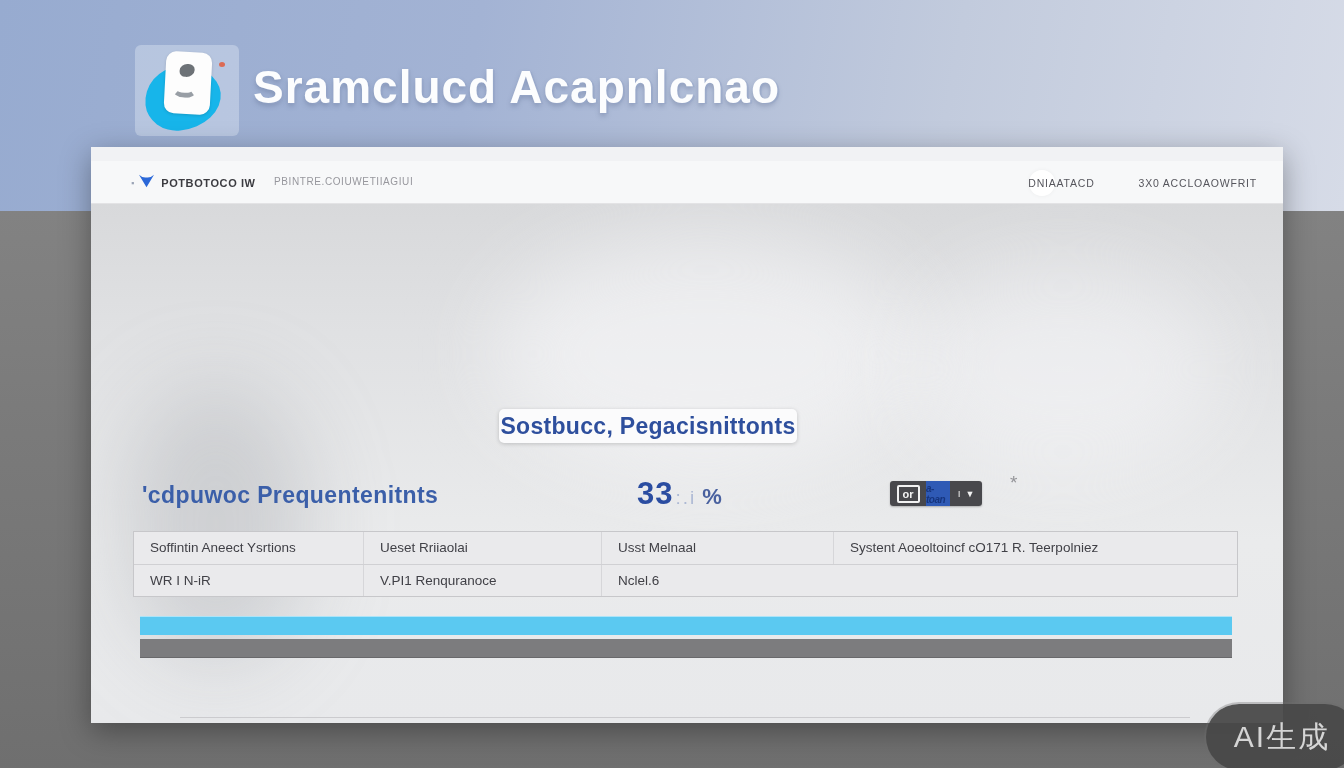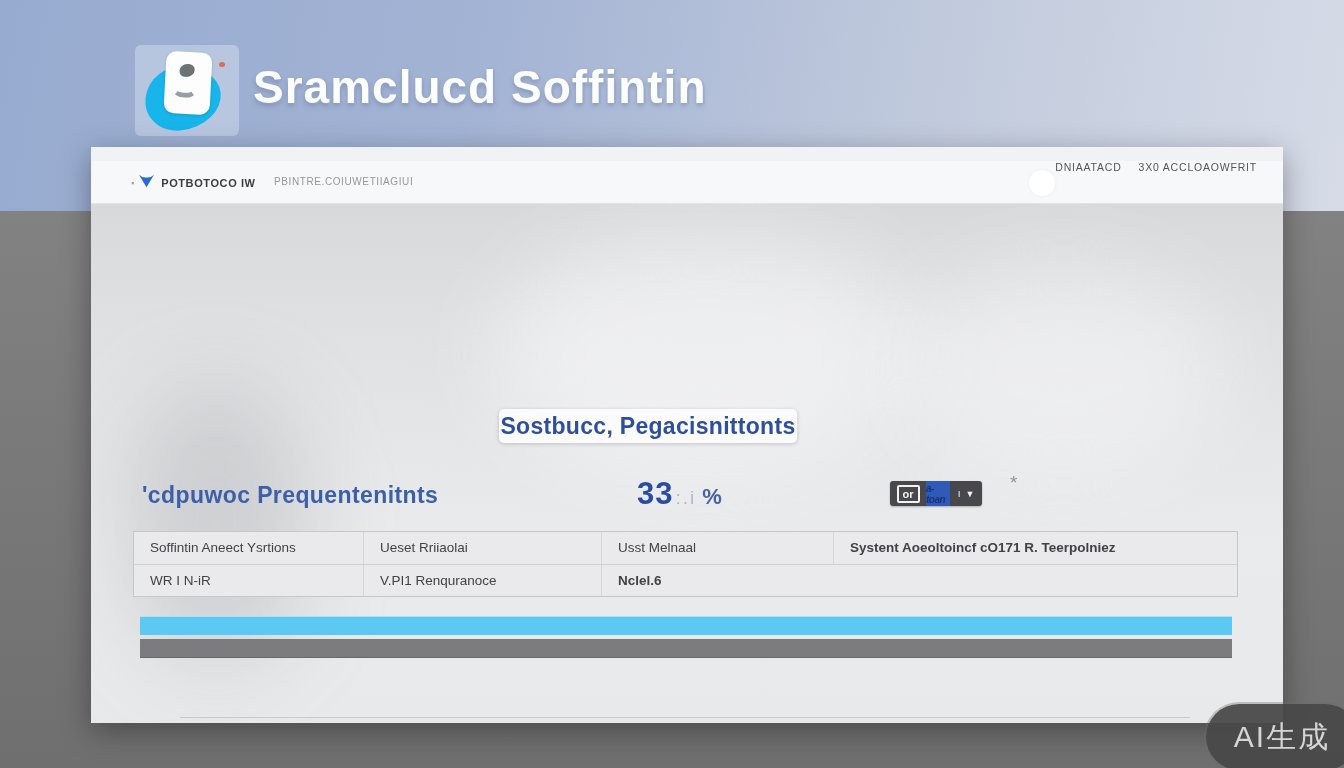--- a/index.html
+++ b/index.html
@@ -36,21 +36,21 @@
   .card-topstrip { position:absolute; left:0; top:0; width:100%; height:14px; background:#f1f2f4; }
 
   .navbar { position:absolute; left:0; top:14px; width:100%; height:43px; background:#f7f8f9;
     border-bottom:1px solid #e3e3e5; }
   .brand { position:absolute; left:40px; top:0; height:43px; display:flex; align-items:center; gap:6px; cursor:pointer; }
   .brand-tick { color:#9aa3b5; font-size:9px; margin-right:-2px; }
   .brand-text { font-size:11px; font-weight:bold; color:#3b3b40; letter-spacing:0.6px; }
   .tagline { position:absolute; left:183px; top:15px; font-size:10px; color:#97979d; letter-spacing:0.6px; }
   .nav-avatar { position:absolute; left:938px; top:9px; width:26px; height:26px; border-radius:50%;
     background:rgba(255,255,255,0.95); box-shadow:0 0 4px rgba(0,0,0,0.05); }
-  .nav-links { position:absolute; right:26px; top:0; height:43px; display:flex; gap:17px; }
+  .nav-links { position:absolute; right:26px; top:0; height:43px; display:flex; align-items:center; gap:44px; }
   .nav-link { font-size:10.5px; color:#55555c; letter-spacing:0.8px; cursor:pointer; }
 
   .card-body { position:absolute; left:0; top:57px; width:100%; height:519px; overflow:hidden;
     background:linear-gradient(180deg,#d8d9db 0%,#e0e1e3 25%,#eaebec 65%,#e8e9eb 100%); }
   .blob { position:absolute; border-radius:50%; filter:blur(42px); }
   .blob.b1 { left:400px; top:30px; width:430px; height:240px; background:rgba(250,250,252,0.55); }
   .blob.b2 { left:30px; top:180px; width:190px; height:280px; background:rgba(140,142,150,0.28); }
   .blob.b3 { right:60px; top:60px; width:320px; height:210px; background:rgba(250,250,252,0.45); }
 
   .heading-pill { position:absolute; left:408px; top:205px; width:298px; height:34px;
@@ -76,21 +76,21 @@
   .seg-right { width:32px; background:#48484c; color:#f2f2f2; font-size:9px; gap:5px; }
   .seg-right .bar { color:#f2f2f2; font-size:10px; }
   .selector-deco { position:absolute; left:919px; top:268px; font-size:19px; color:#85858a; opacity:0.85; }
 
   .data-table { position:absolute; left:42px; top:327px; width:1105px;
     border:1px solid #c7c7ca; background:#eaeaec; }
   .t-row { display:grid; grid-template-columns:230px 238px 232px 403px; height:32px; }
   .t-row + .t-row { border-top:1px solid #d0d0d3; }
   .t-cell { font-size:13.5px; color:#414147; line-height:31px; padding-left:16px;
     border-right:1px solid #d6d6d9; overflow:hidden; white-space:nowrap; }
-  .t-cell:last-child { border-right:none;font-weight:bold; }
+  .t-cell:last-child { border-right:none; }
 
   .bar { position:absolute; left:49px; width:1092px; height:19px; }
   .bar-blue { top:412px; background:#5bc9f1; box-shadow:inset 0 1px 0 rgba(255,255,255,0.5); }
   .bar-gray { top:435px; background:#7c7c7e; box-shadow:inset 0 -1px 0 rgba(0,0,0,0.15); }
 
   .divider { position:absolute; left:89px; top:513px; width:1010px; height:1px;
     background:#c6c6c9; opacity:0.85; }
 
   .watermark { position:absolute; left:1206px; top:704px; width:152px; height:66px;
     background:rgba(72,72,72,0.94); border-radius:34px; display:flex; align-items:center;
@@ -105,21 +105,21 @@
   <div class="bg-bottom"></div>
 
   <div class="logo-tile">
     <div class="logo-blob"></div>
     <div class="logo-card">
       <div class="logo-dot"></div>
       <div class="logo-smile"></div>
     </div>
     <div class="logo-spark"></div>
   </div>
-  <div class="app-title">Sramclucd Soffintin</div>
+  <div class="app-title">Sramclucd Acapnlcnao</div>
 
   <div class="card">
     <div class="card-topstrip"></div>
 
     <div class="navbar">
       <div class="brand">
         <span class="brand-tick">▪</span>
         <span class="brand-icon">
           <svg width="17" height="15" viewBox="0 0 20 18">
               <path d="M1 2 L10 17 L19 2 Q14.5 6.2 10 5.4 Q5.5 6.2 1 2 Z" fill="#2b68d8"></path>

